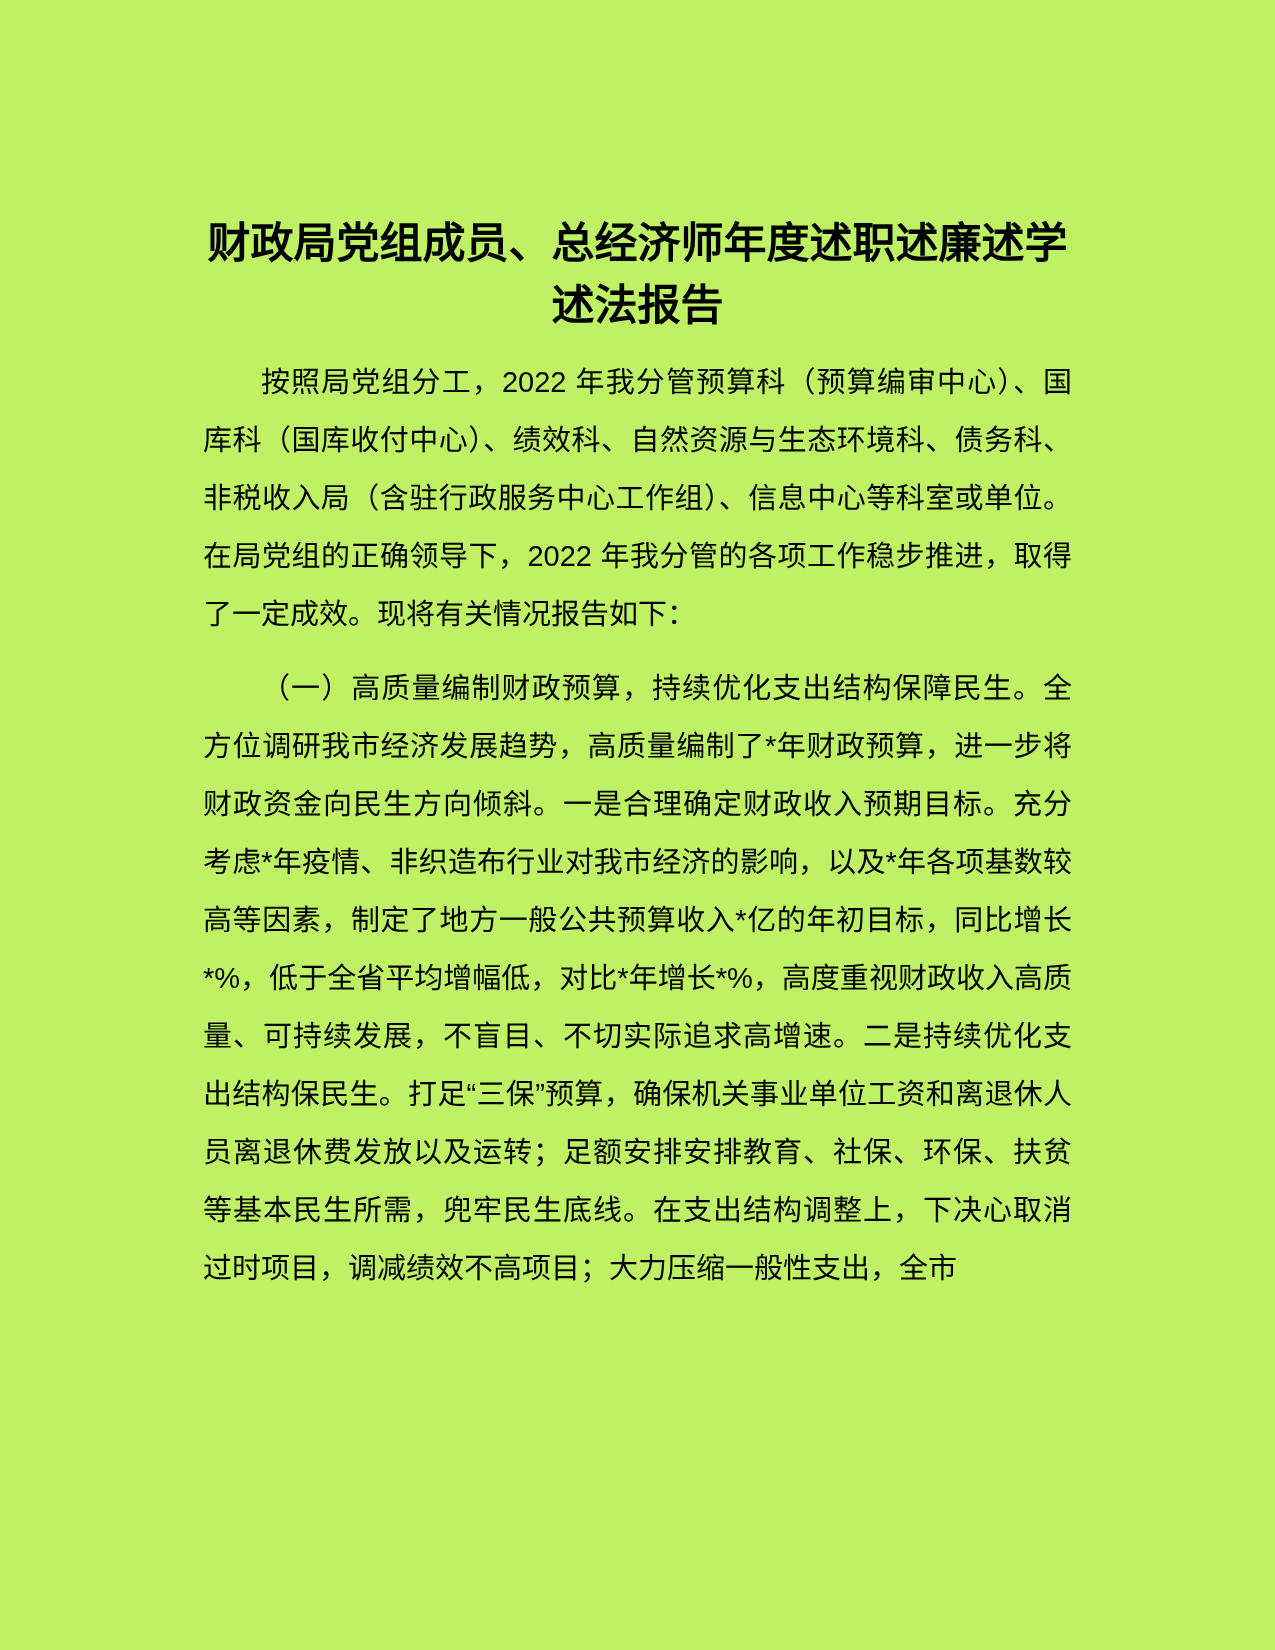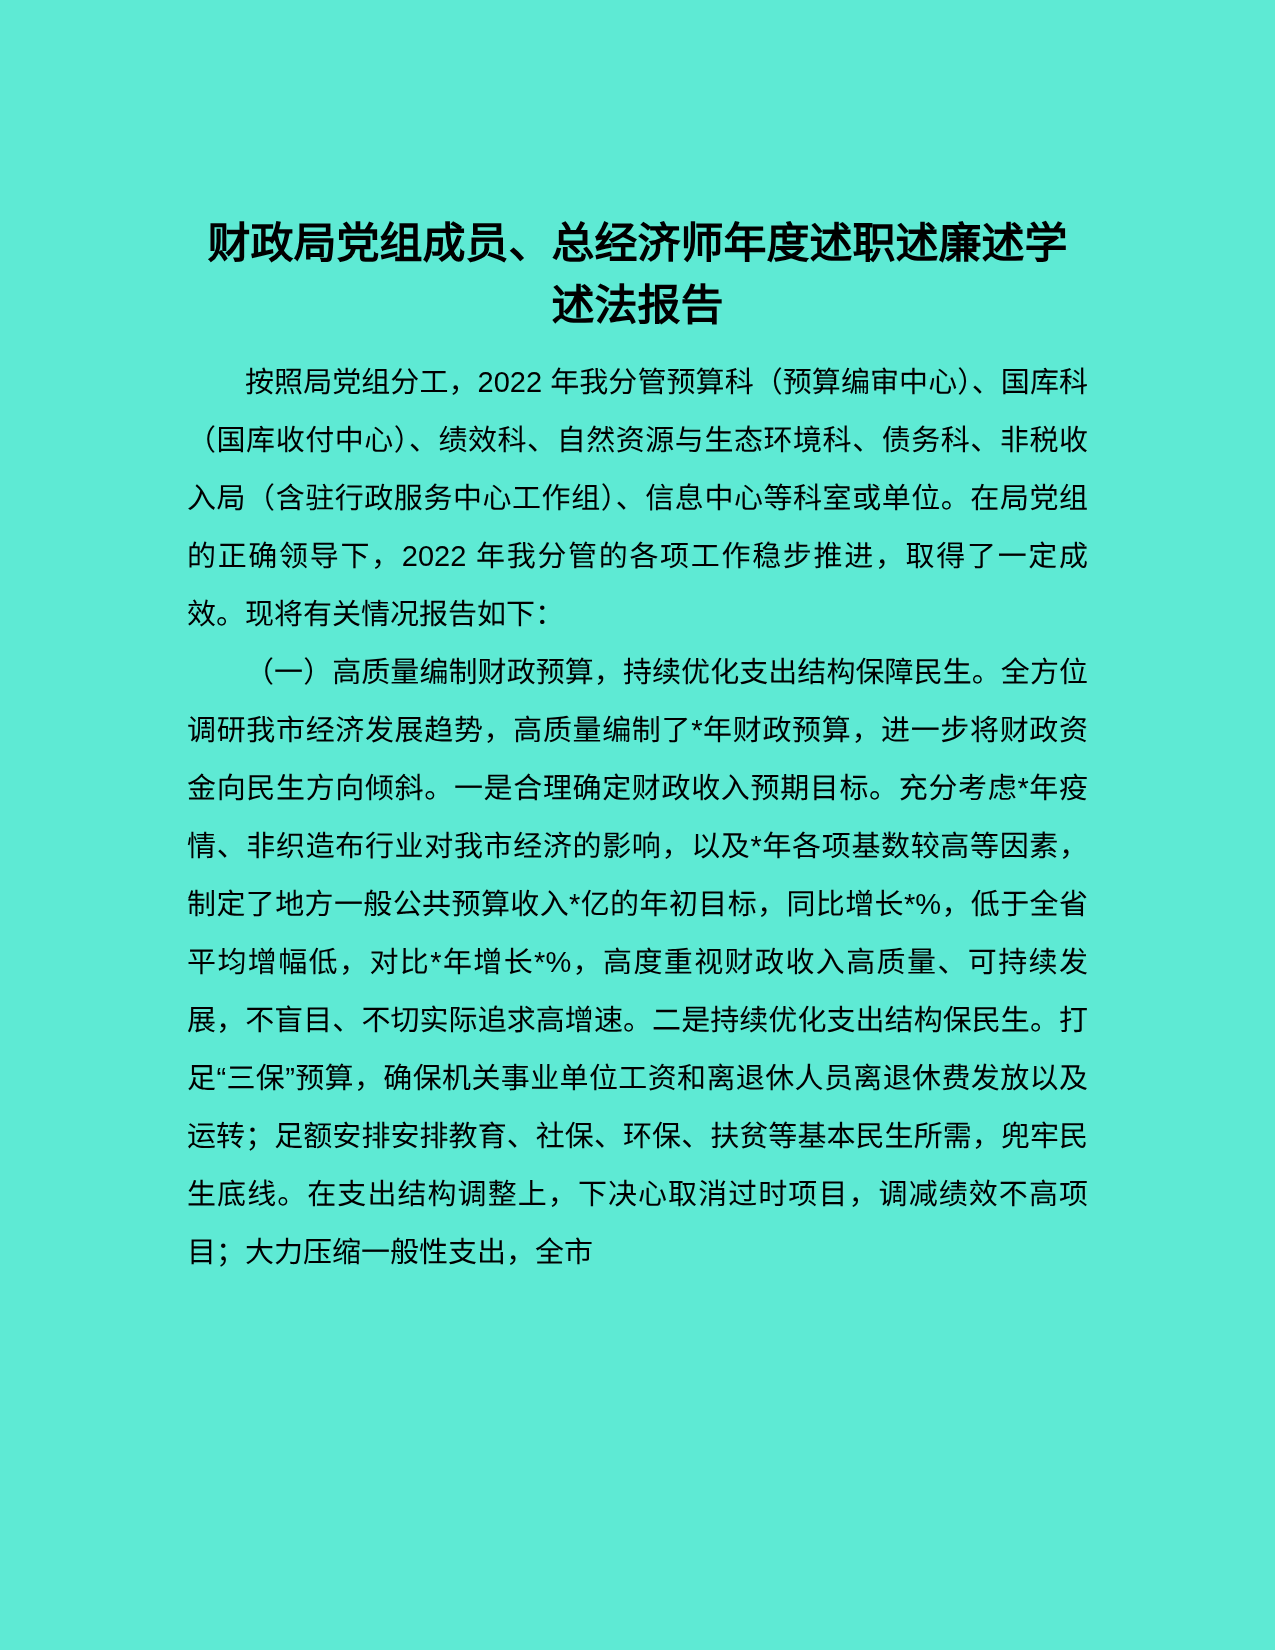--- a/index.html
+++ b/index.html
@@ -5,41 +5,41 @@
   html, body {
     margin: 0;
     padding: 0;
     background: #ffffff;
   }
   .page {
     position: relative;
     width: 1275px;
     height: 1650px;
     margin: 0 auto;
-    background: #5eead4;
+    background: #bef264;
     color: #000000;
     overflow: hidden;
     font-family: "Liberation Sans", "DejaVu Sans", sans-serif;
   }
   .content {
     padding: 0 187px;
   }
   .doc-title {
     margin: 212px 0 0 0;
     font-size: 43px;
     font-weight: 700;
     line-height: 62px;
     text-align: center;
     color: #000000;
   }
   .doc-body {
     margin-top: 17px;
   }
   .doc-body p {
-    margin: 0;
+    margin: 16px;
     font-size: 29px;
     line-height: 58px;
     text-align: justify;
     text-justify: inter-ideograph;
     text-indent: 2em;
     color: #000000;
     word-break: break-all;
   }
 </style>
 </head>

